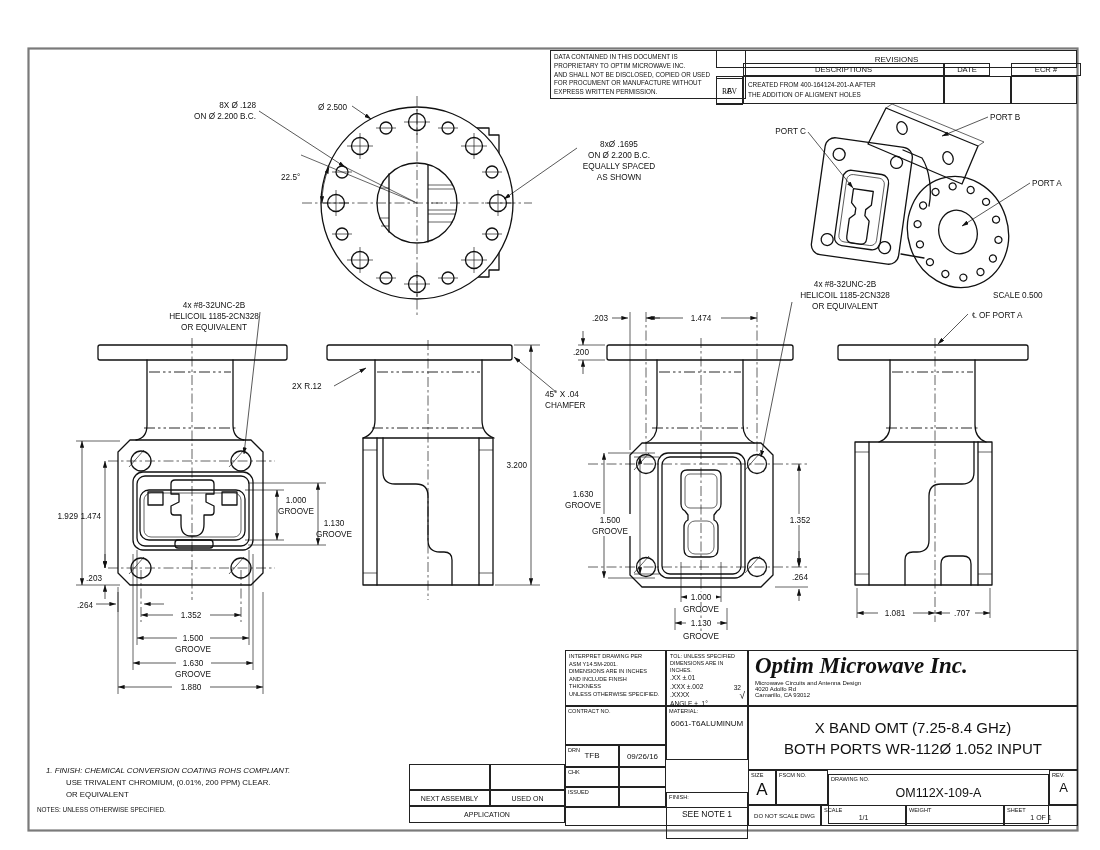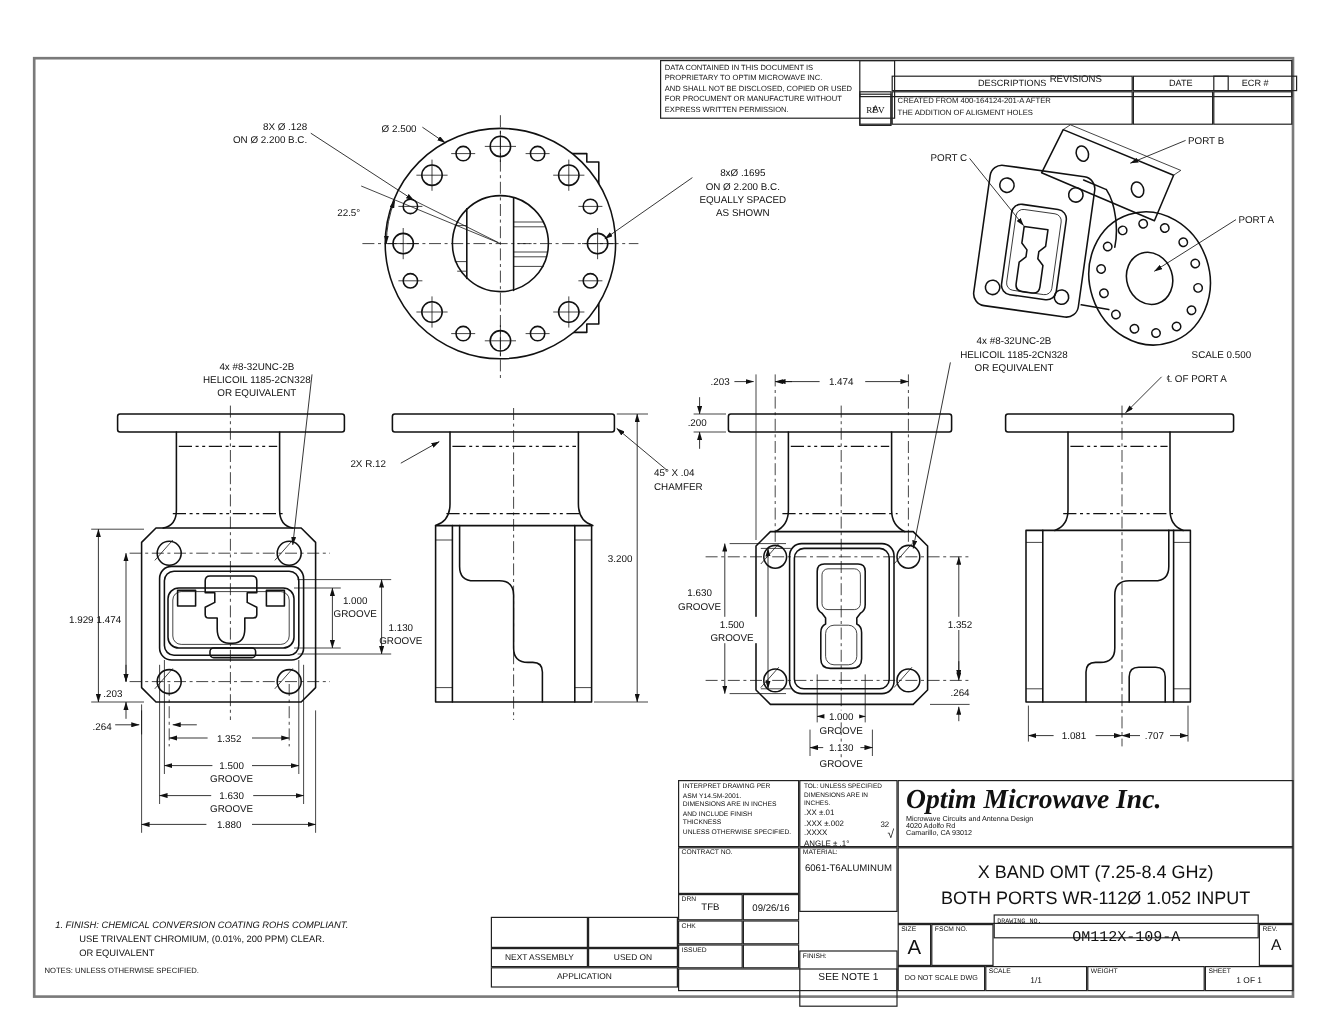--- a/index.html
+++ b/index.html
@@ -298,24 +298,24 @@
 
   <div class="box" id="prop" style="left:550px;top:50px;width:196px;height:49px;">
     <div>DATA CONTAINED IN THIS DOCUMENT IS</div>
     <div>PROPRIETARY TO OPTIM MICROWAVE INC.</div>
     <div>AND SHALL NOT BE DISCLOSED, COPIED OR USED</div>
     <div>FOR PROCUMENT OR MANUFACTURE WITHOUT</div>
     <div>EXPRESS WRITTEN PERMISSION.</div>
   </div>
 
   <div style="position:absolute;left:716px;top:50px;width:361px;height:54px;">
-    <div class="cell ctr rt" style="left:0;top:0;width:361px;height:31px;font-size:8px;">REVISIONS</div>
+    <div class="cell ctr rt" style="left:0;top:0;width:361px;height:18px;font-size:8px;">REVISIONS</div>
     <div class="cell ctr rt" style="left:0;top:28px;width:27px;height:27px;font-family:Liberation Serif, serif;">REV</div>
     <div class="cell ctr rt" style="left:27px;top:13px;width:201px;height:13px;">DESCRIPTIONS</div>
-    <div class="cell ctr rt" style="left:228px;top:13px;width:80px;height:13px;">DATE</div>
+    <div class="cell ctr rt" style="left:228px;top:13px;width:46px;height:13px;">DATE</div>
     <div class="cell ctr rt" style="left:295px;top:13px;width:70px;height:13px;">ECR #</div>
     <div class="cell ctr" style="left:0;top:26px;width:27px;height:28px;font-size:8px;">A</div>
     <div class="cell" style="left:27px;top:26px;width:201px;height:28px;font-size:6.4px;padding:3px 4px;line-height:1.5;">
       <div>CREATED FROM 400-164124-201-A AFTER</div>
       <div>THE ADDITION OF ALIGMENT HOLES</div>
     </div>
     <div class="cell" style="left:228px;top:26px;width:67px;height:28px;"></div>
     <div class="cell" style="left:295px;top:26px;width:66px;height:28px;"></div>
   </div>
 
@@ -398,21 +398,21 @@
       <div class="ctr" style="position:absolute;left:0;top:16px;width:100%;font-size:8.5px;">SEE NOTE 1</div>
     </div>
 
     <div class="cell" style="left:183px;top:120px;width:28px;height:35px;">
       <span class="lbl">SIZE</span>
       <div class="ctr" style="position:absolute;left:0;top:9px;width:100%;font-size:17px;">A</div>
     </div>
     <div class="cell" style="left:211px;top:120px;width:52px;height:35px;">
       <span class="lbl">FSCM NO.</span>
     </div>
-    <div class="cell" style="left:263px;top:112px;width:221px;height:20px;font-family:Liberation Mono, monospace;">
+    <div class="cell" style="left:263px;top:124px;width:221px;height:50px;">
       <span class="lbl">DRAWING NO.</span>
       <div class="ctr" style="position:absolute;left:0;top:11px;width:100%;font-size:12.5px;">OM112X-109-A</div>
     </div>
     <div class="cell" style="left:484px;top:120px;width:29px;height:35px;">
       <span class="lbl">REV.</span>
       <div class="ctr" style="position:absolute;left:0;top:9px;width:100%;font-size:13px;">A</div>
     </div>
 
     <div class="cell ctr" style="left:183px;top:155px;width:73px;height:21px;font-size:6px;">DO NOT SCALE DWG</div>
     <div class="cell" style="left:256px;top:155px;width:85px;height:21px;">

